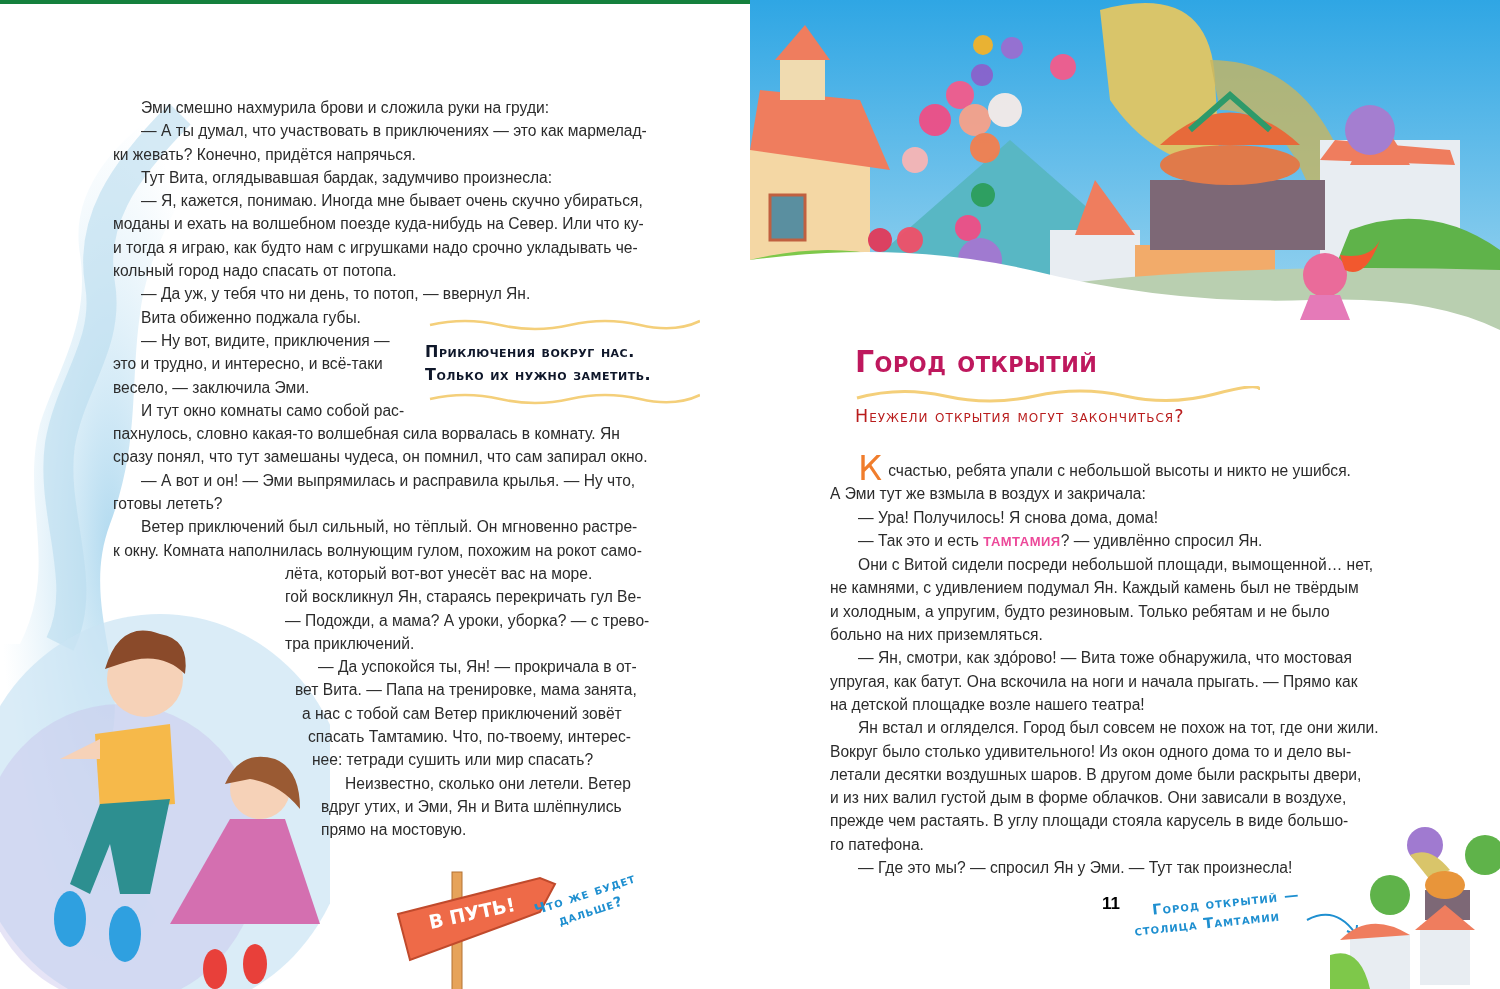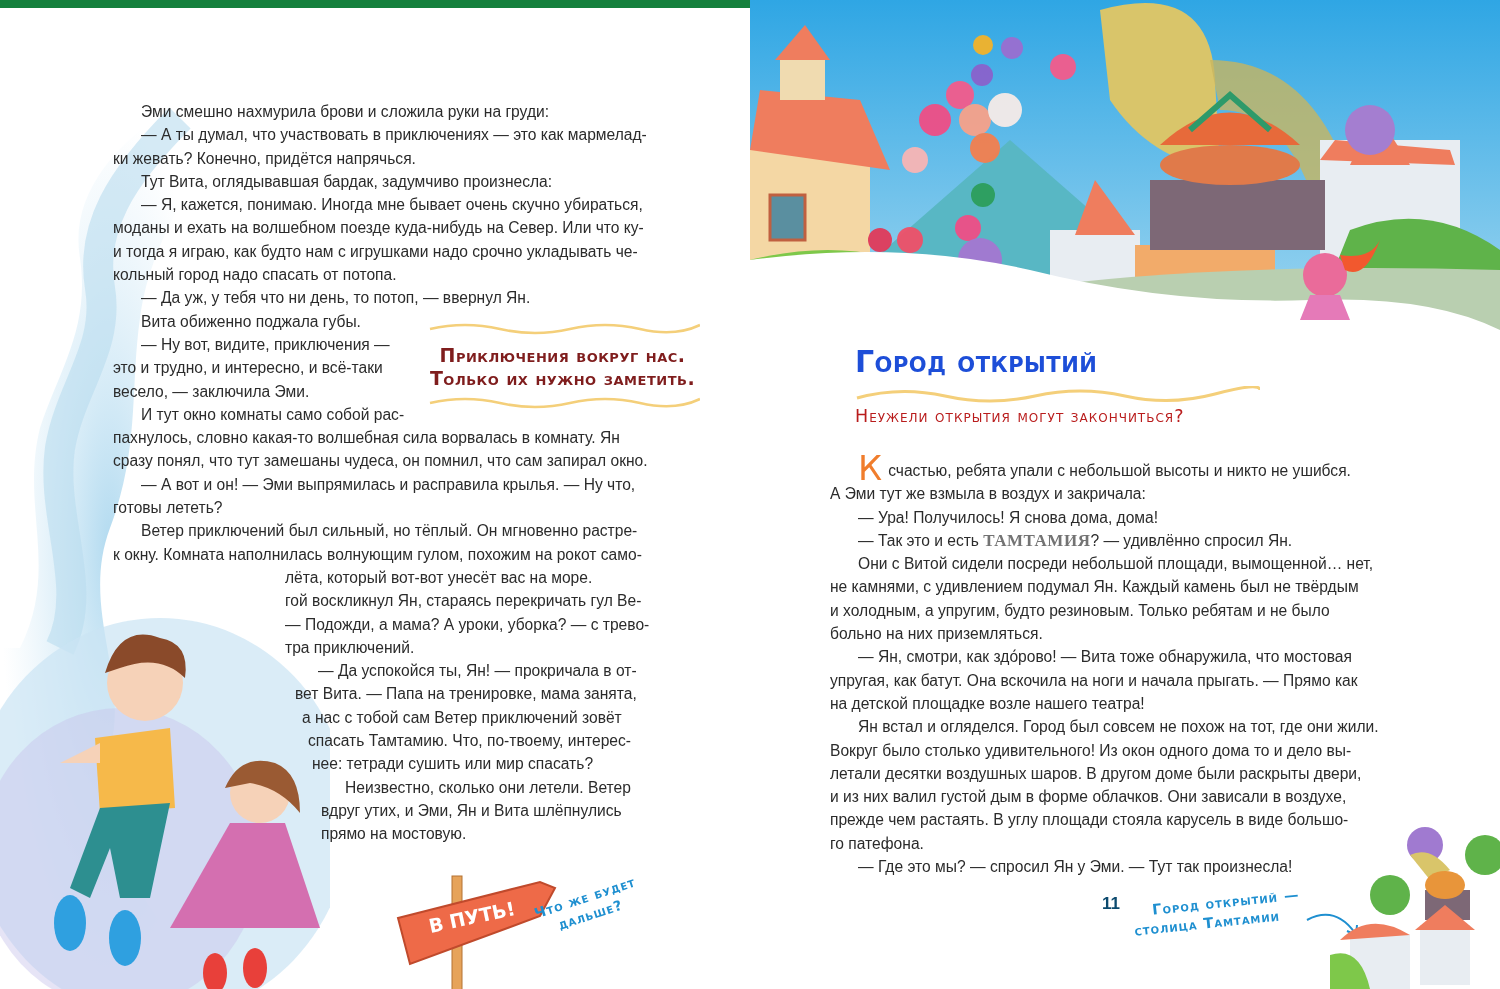--- a/index.html
+++ b/index.html
@@ -1,40 +1,40 @@
 <!DOCTYPE html>
 <html><head>
 <meta charset="utf-8">
 <style>
   html,body{margin:0;padding:0;}
   body{width:1500px;height:989px;position:relative;overflow:hidden;background:#fff;font-family:"Liberation Sans",sans-serif;color:#2a2a2a;}
   .page{position:absolute;top:0;height:989px;background:#fff;overflow:hidden;}
-  #left-page{left:0;width:750px;border-top:8px solid #15803d;box-sizing:border-box;}
+  #left-page{left:0;width:750px;border-top:4px solid #15803d;box-sizing:border-box;}
   #right-page{left:750px;width:750px;}
   
   .swirl{position:absolute;left:0;top:80px;width:300px;height:900px;}
   .body-text{position:absolute;font-size:15.6px;line-height:23.3px;color:#2b2b2b;}
   .body-text p{margin:0;}
   .ind{text-indent:28px;}
   #left-text{left:113px;top:92px;width:557px;}
   .line{display:block;white-space:nowrap;}
   .callout{position:absolute;left:425px;top:313px;width:275px;height:90px;}
-  .callout-text{position:absolute;left:0;top:23px;width:275px;text-align:center;font-family:"DejaVu Sans",sans-serif;font-weight:bold;color:#7f1d1d;font-size:19px;line-height:23px;letter-spacing:0.5px;font-variant:small-caps;}
+  .callout-text{position:absolute;left:0;top:23px;width:275px;text-align:left;font-family:"DejaVu Sans",sans-serif;font-weight:bold;color:#0f172a;font-size:16px;line-height:23px;letter-spacing:0.5px;font-variant:small-caps;}
   .sign{position:absolute;left:390px;top:858px;width:180px;height:131px;}
   .sign-label{position:absolute;left:38px;top:40px;transform:rotate(-12deg);color:#fff;font-weight:bold;font-size:19px;font-family:"DejaVu Sans",sans-serif;}
   .next-text{position:absolute;left:535px;top:880px;transform:rotate(-18deg);color:#1e8fd0;font-family:"DejaVu Sans",sans-serif;font-weight:bold;font-size:14px;line-height:18px;text-align:center;font-variant:small-caps;letter-spacing:1px;}
   
   .illus{position:absolute;left:0;top:0;width:750px;height:330px;}
-  .chapter-title{position:absolute;left:105px;top:344px;font-family:"DejaVu Sans",sans-serif;font-weight:bold;font-size:30px;color:#1d4ed8;font-variant:small-caps;letter-spacing:0.5px;}
+  .chapter-title{position:absolute;left:105px;top:344px;font-family:"DejaVu Sans",sans-serif;font-weight:bold;font-size:30px;color:#be185d;font-variant:small-caps;letter-spacing:0.5px;}
   .subtitle{position:absolute;left:105px;top:406px;font-family:"DejaVu Sans",sans-serif;font-size:17.5px;color:#b91c1c;font-variant:small-caps;letter-spacing:1px;}
   .wave{position:absolute;}
   #right-text{left:830px;top:458px;width:562px;}
   .dropcap{color:#f07d2c;font-size:34px;font-family:"DejaVu Sans",sans-serif;line-height:20px;vertical-align:-4px;margin-right:6px;}
-  .hl{color:#737373;font-weight:bold;font-family:Liberation Serif, serif;font-size:17px;letter-spacing:0.5px;}
-  .page-num{position:absolute;left:352px;top:894px;color:#0c4a6e;font-weight:bold;font-size:17px;}
+  .hl{color:#ec4899;font-weight:bold;font-family:Liberation Sans, sans-serif;font-size:13px;letter-spacing:0.5px;}
+  .page-num{position:absolute;left:352px;top:894px;color:#000000;font-weight:bold;font-size:17px;}
   .caption{position:absolute;left:345px;top:892px;transform:rotate(-6deg);color:#1e8fd0;font-family:"DejaVu Sans",sans-serif;font-weight:bold;font-size:14.5px;line-height:19px;font-variant:small-caps;letter-spacing:1px;}
   .castle{position:absolute;left:580px;top:815px;width:170px;height:174px;}
 </style>
 </head>
 <body>
 
 <div id="left-page" class="page">
   <svg class="swirl" viewBox="0 0 300 900">
     <defs>
       <radialGradient id="glow" cx="50%" cy="50%" r="50%">

